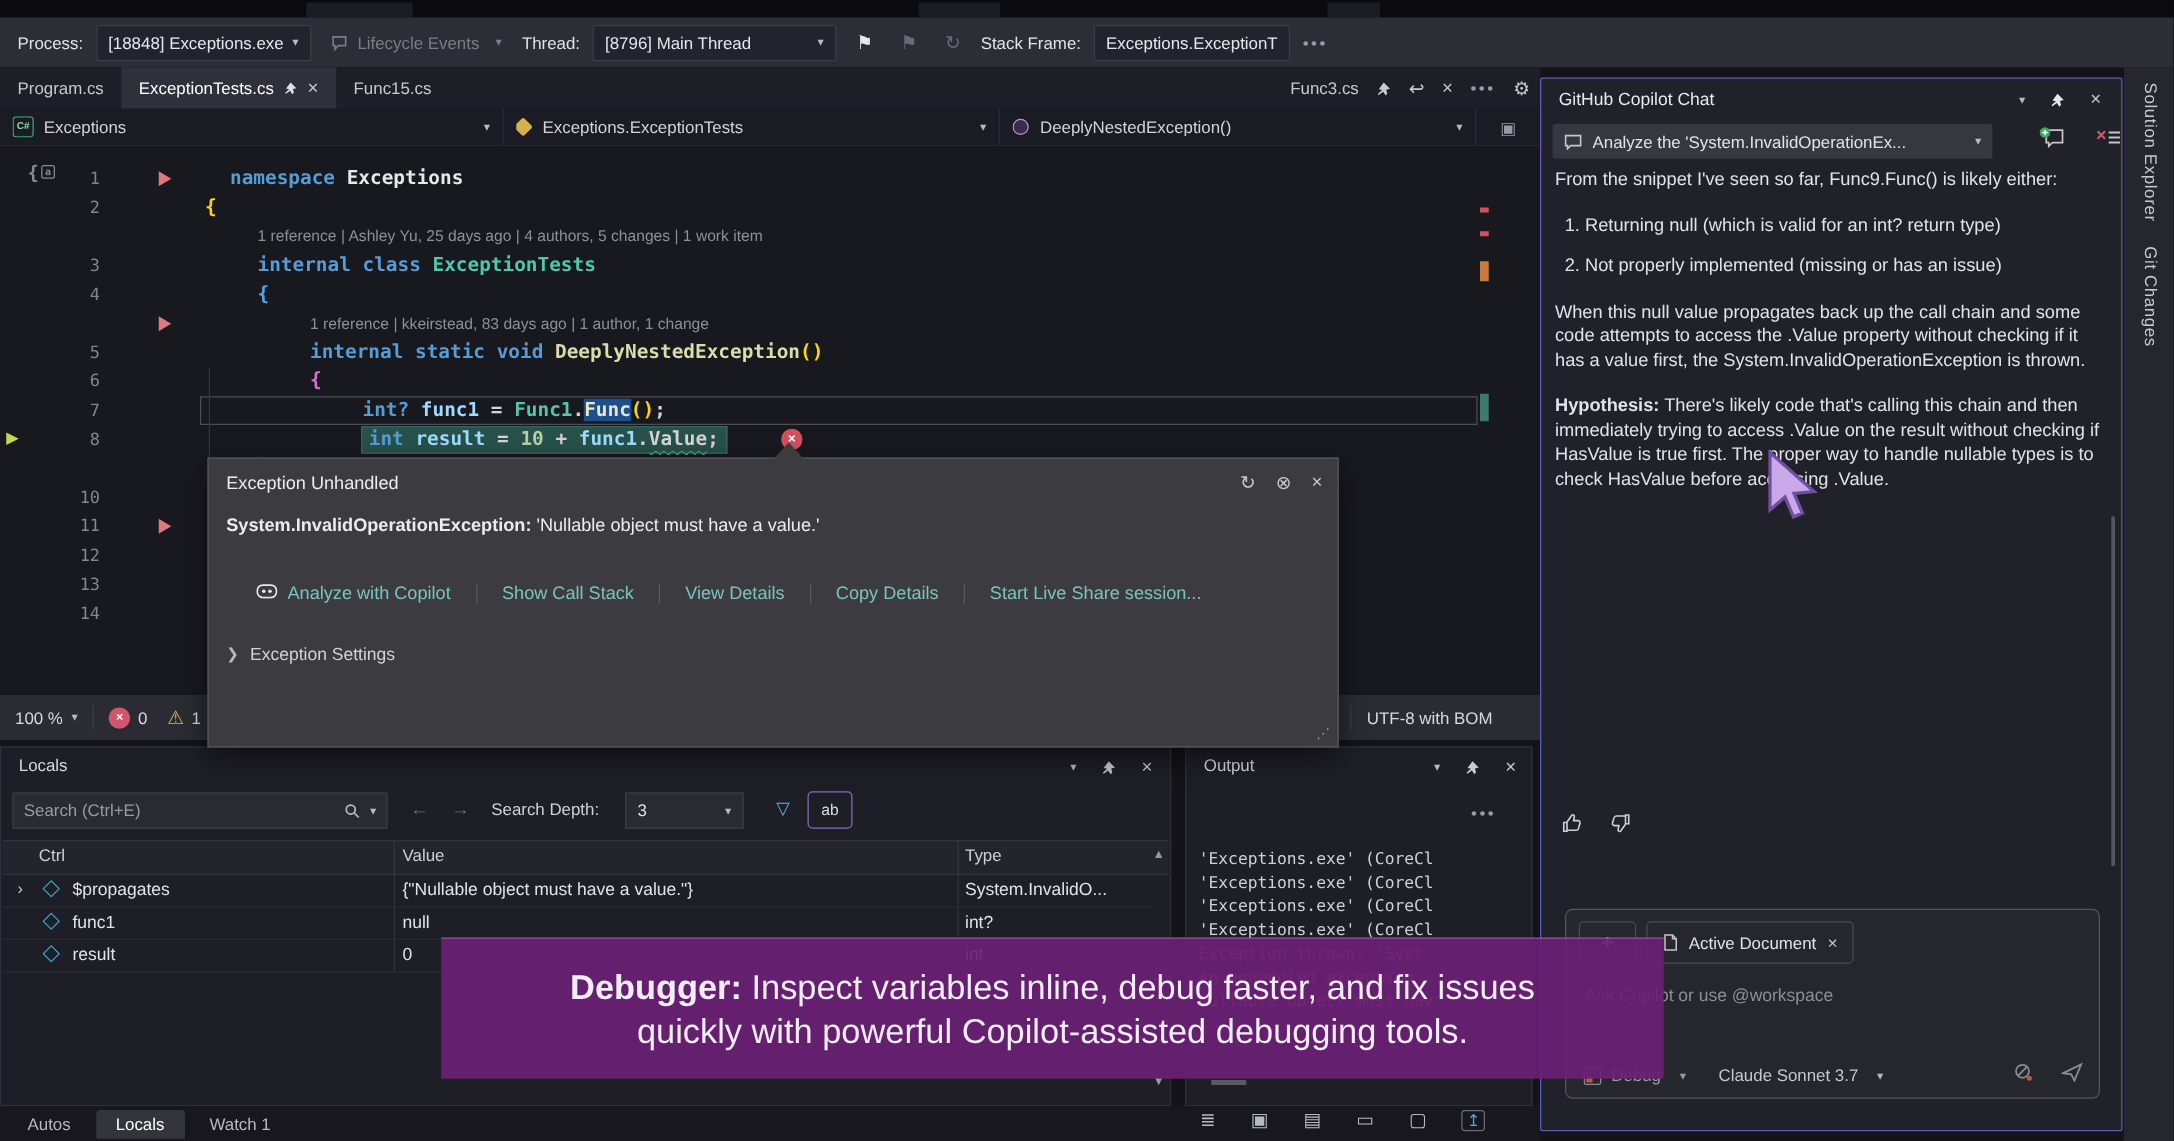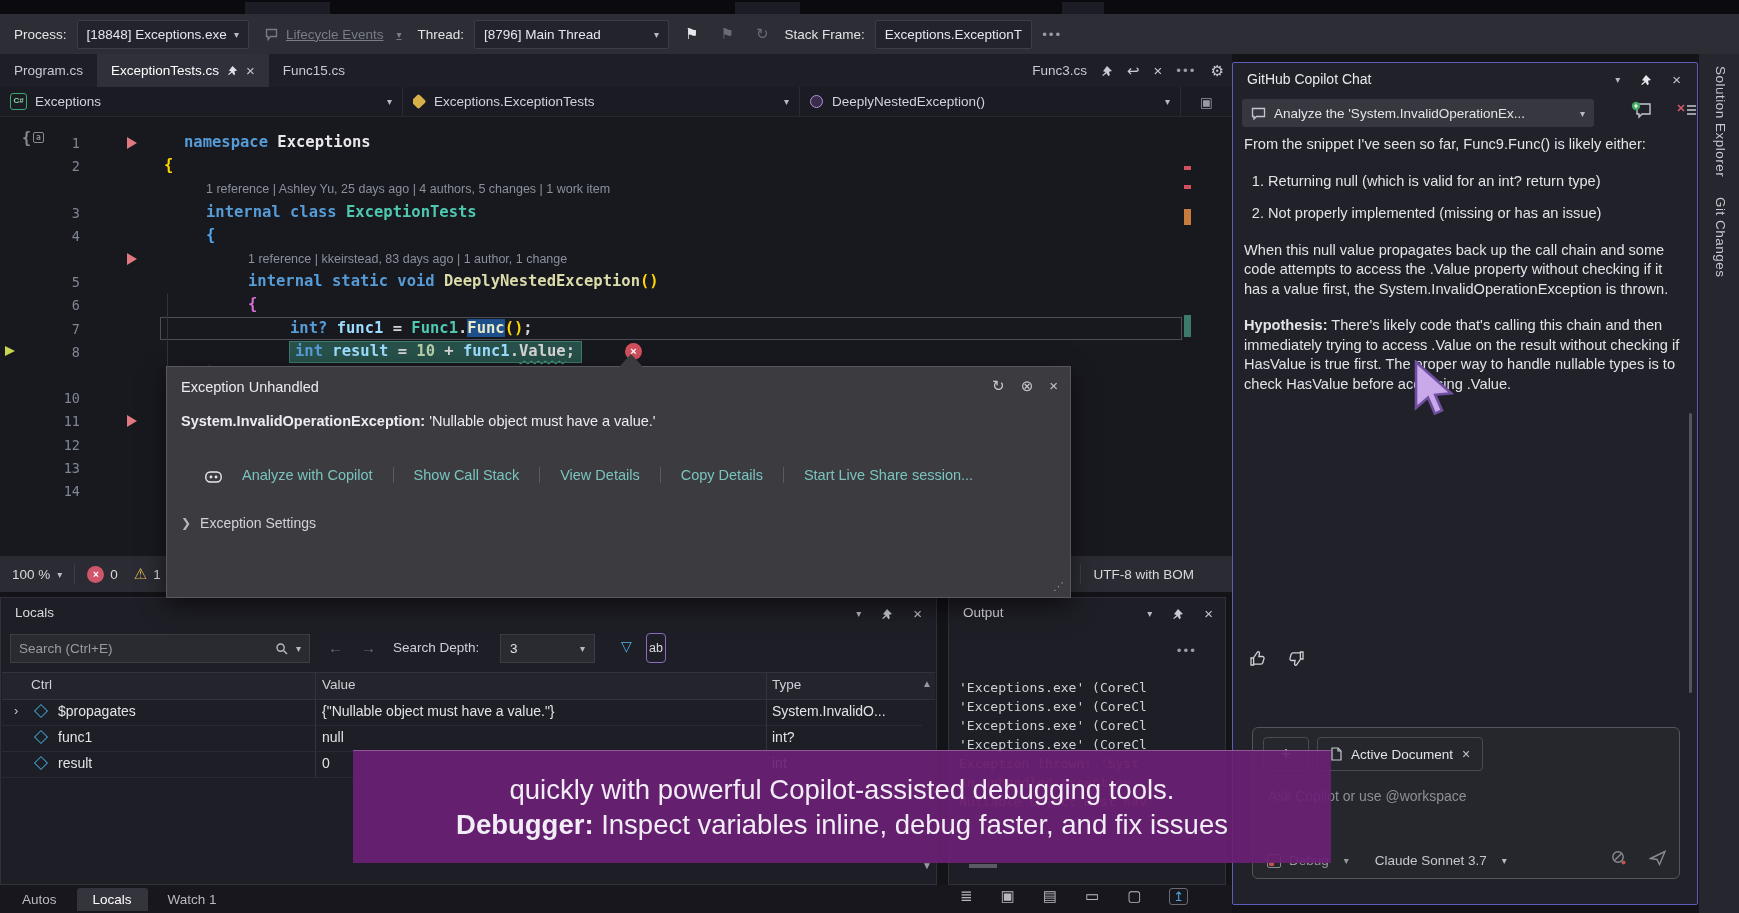--- a/index.html
+++ b/index.html
@@ -12,21 +12,21 @@
 
   
   .top-strip{left:0;top:0;width:1739px;height:14px;background:#0b0b0f;}
   .ts-block{position:absolute;top:2px;height:12px;background:#1c1c24;}
 
   
   .toolbar{left:0;top:14px;width:1739px;height:40px;background:#2d2d36;display:flex;align-items:center;gap:10px;padding-left:14px;box-sizing:border-box;}
   .tl{color:#e2e2e8;}
   .dd{display:flex;align-items:center;background:#23232d;border:1px solid #3d3d49;border-radius:2px;height:27px;padding:0 9px;color:#e6e6ec;white-space:nowrap;}
   .dd.clip{max-width:212px;overflow:hidden;}
-  .lifecycle{display:flex;align-items:center;gap:6px;color:#787d88;padding:0 6px;text-decoration:underline;}
+  .lifecycle{display:flex;align-items:center;gap:6px;color:#787d88;padding:0 6px;}
   .tb-ico{color:#e6e6ec;font-size:15px;padding:0 6px;}
   .tb-ico.dim{color:#6b6b76;}
 
   
   .tabbar{left:0;top:54px;width:1232px;height:33px;background:#1e1e27;display:flex;align-items:stretch;}
   .tab{display:flex;align-items:center;gap:8px;padding:0 14px;color:#c9c9d2;white-space:nowrap;}
   .tab.active{background:#30303b;color:#fff;}
   .tab-right{position:absolute;right:8px;top:0;height:33px;display:flex;align-items:center;gap:14px;color:#c9c9d2;}
 
   
@@ -59,21 +59,21 @@
   .outline-ico{position:absolute;left:22px;top:12px;color:#8a8a96;font:600 15px "DejaVu Sans Mono",monospace;}
   .outline-ico small{display:inline-block;border:1px solid #8a8a96;border-radius:2px;font-size:8px;padding:0 2px;margin-left:2px;vertical-align:3px;}
 
   
   .popup{left:166px;top:366px;width:905px;height:232px;background:#3b3b40;border:1px solid #58585f;box-shadow:0 8px 22px rgba(0,0,0,.55);z-index:20;box-sizing:border-box;}
   .popup-pointer{position:absolute;left:452px;top:-13px;width:0;height:0;border-left:12px solid transparent;border-right:12px solid transparent;border-bottom:13px solid #3b3b40;}
   .popup-title{position:absolute;left:14px;top:12px;color:#ececf0;font-size:14.5px;}
   .popup-icons{position:absolute;right:12px;top:10px;display:flex;gap:16px;color:#c8c8ce;font-size:15px;}
   .popup-msg{position:absolute;left:14px;top:46px;color:#ececf0;font-size:14.5px;}
   .popup-actions{position:absolute;left:18px;top:100px;display:flex;align-items:center;color:#7ac4bd;font-size:14.5px;}
-  .popup-action{display:flex;align-items:flex-end;gap:20px;padding:0 20px;border-right:1px solid #5a5a62;cursor:default;white-space:nowrap;}
+  .popup-action{display:flex;align-items:flex-start;gap:8px;padding:0 20px;border-right:1px solid #5a5a62;cursor:default;white-space:nowrap;}
   .popup-action:last-child{border-right:none;}
   .popup-settings{position:absolute;left:14px;top:148px;display:flex;align-items:center;gap:9px;color:#d2d2d8;font-size:14px;}
   .grip{position:absolute;right:5px;bottom:4px;color:#9a9aa2;font-size:11px;letter-spacing:1px;}
 
   
   .statusbar{left:0;top:556px;width:1232px;height:36px;background:#2b2b33;display:flex;align-items:center;box-sizing:border-box;padding:0 12px;color:#d8d8de;}
   .sb-div{width:1px;height:20px;background:#3e3e48;margin:0 12px;}
   .sb-right{margin-left:auto;display:flex;align-items:center;}
   .err-circ{width:17px;height:17px;border-radius:50%;background:#d0566b;color:#fff;text-align:center;font:700 10px/17px "Liberation Sans",sans-serif;margin-right:6px;}
   .warn-tri{color:#ddb84e;font-size:15px;margin:0 6px 0 16px;}
@@ -83,21 +83,21 @@
   .panel{background:#1e1e26;border:1px solid #30303a;box-sizing:border-box;}
   .panel-title{position:absolute;left:14px;top:7px;color:#d8d8de;}
   .panel-icons{position:absolute;top:7px;display:flex;gap:20px;align-items:center;color:#c6c6ce;}
 
   
   .locals{left:0;top:597px;width:937px;height:288px;}
   .search-box{position:absolute;left:9px;top:36px;width:300px;height:29px;background:#2a2a31;border:1px solid #3d3d47;display:flex;align-items:center;padding:0 8px;box-sizing:border-box;color:#9a9aa4;}
   .lt-arrow{position:absolute;top:41px;color:#6a6a74;font-size:15px;}
   .lt-label{position:absolute;top:42px;color:#d0d0d8;}
   .depth-dd{position:absolute;left:499px;top:36px;width:95px;height:29px;background:#2a2a31;border:1px solid #3d3d47;display:flex;align-items:center;justify-content:space-between;padding:0 9px;box-sizing:border-box;color:#e2e2e8;}
-  .ab-box{position:absolute;left:645px;top:35px;width:20px;height:30px;border:1.5px solid #8a6bbf;border-radius:4px;color:#dcdce4;display:flex;align-items:center;justify-content:center;font-size:12.5px;box-sizing:border-box;}
+  .ab-box{position:absolute;left:645px;top:35px;width:36px;height:30px;border:1.5px solid #8a6bbf;border-radius:4px;color:#dcdce4;display:flex;align-items:center;justify-content:center;font-size:12.5px;box-sizing:border-box;}
   .filter-ico{position:absolute;left:620px;top:40px;color:#4fb6e8;font-size:14px;}
   .tbl-head{position:absolute;left:1px;right:1px;top:74px;height:26px;background:#24242c;border-top:1px solid #33333c;border-bottom:1px solid #33333c;color:#cfcfd7;}
   .col-div{position:absolute;top:74px;width:1px;height:106px;background:#33333c;}
   .lrow{position:absolute;left:1px;right:14px;height:26px;border-bottom:1px solid #2a2a32;color:#e2e2e8;font-size:14px;}
   .lrow .expander{position:absolute;left:12px;top:4px;color:#c8c8d0;font-size:13px;}
   .diamond{position:absolute;left:34px;top:7px;width:10px;height:10px;border:1.6px solid #3f9cc8;transform:rotate(45deg);box-sizing:border-box;}
   .lname{position:absolute;left:56px;top:4px;} .lval{position:absolute;left:320px;top:4px;} .ltype{position:absolute;left:770px;top:4px;}
   .scroll-arrow{position:absolute;left:921px;color:#9a9aa2;font-size:10px;}
 
   
@@ -590,22 +590,22 @@
       </div>
     </div>
   </div>
 
   <div class="abs rail">
     <div class="rail-tab">Solution Explorer</div>
     <div class="rail-tab">Git Changes</div>
   </div>
 
   <div class="abs banner">
+    <div><b>Debugger:</b><span> Inspect variables inline, debug faster, and fix issues</span></div>
     <div>quickly with powerful Copilot-assisted debugging tools.</div>
-    <div><b>Debugger:</b><span> Inspect variables inline, debug faster, and fix issues</span></div>
   </div>
 
   <div class="abs cursor">
     <svg width="52" height="60" viewBox="0 0 26 30">
         <path d="M2 1v23l6-5.2 3.4 8 3.6-1.6-3.4-7.8 8-0.8z" fill="#c9a9ea" stroke="#6f4f9f" stroke-width="1.3"></path>
       </svg>
   </div>
 
 </div>
 

